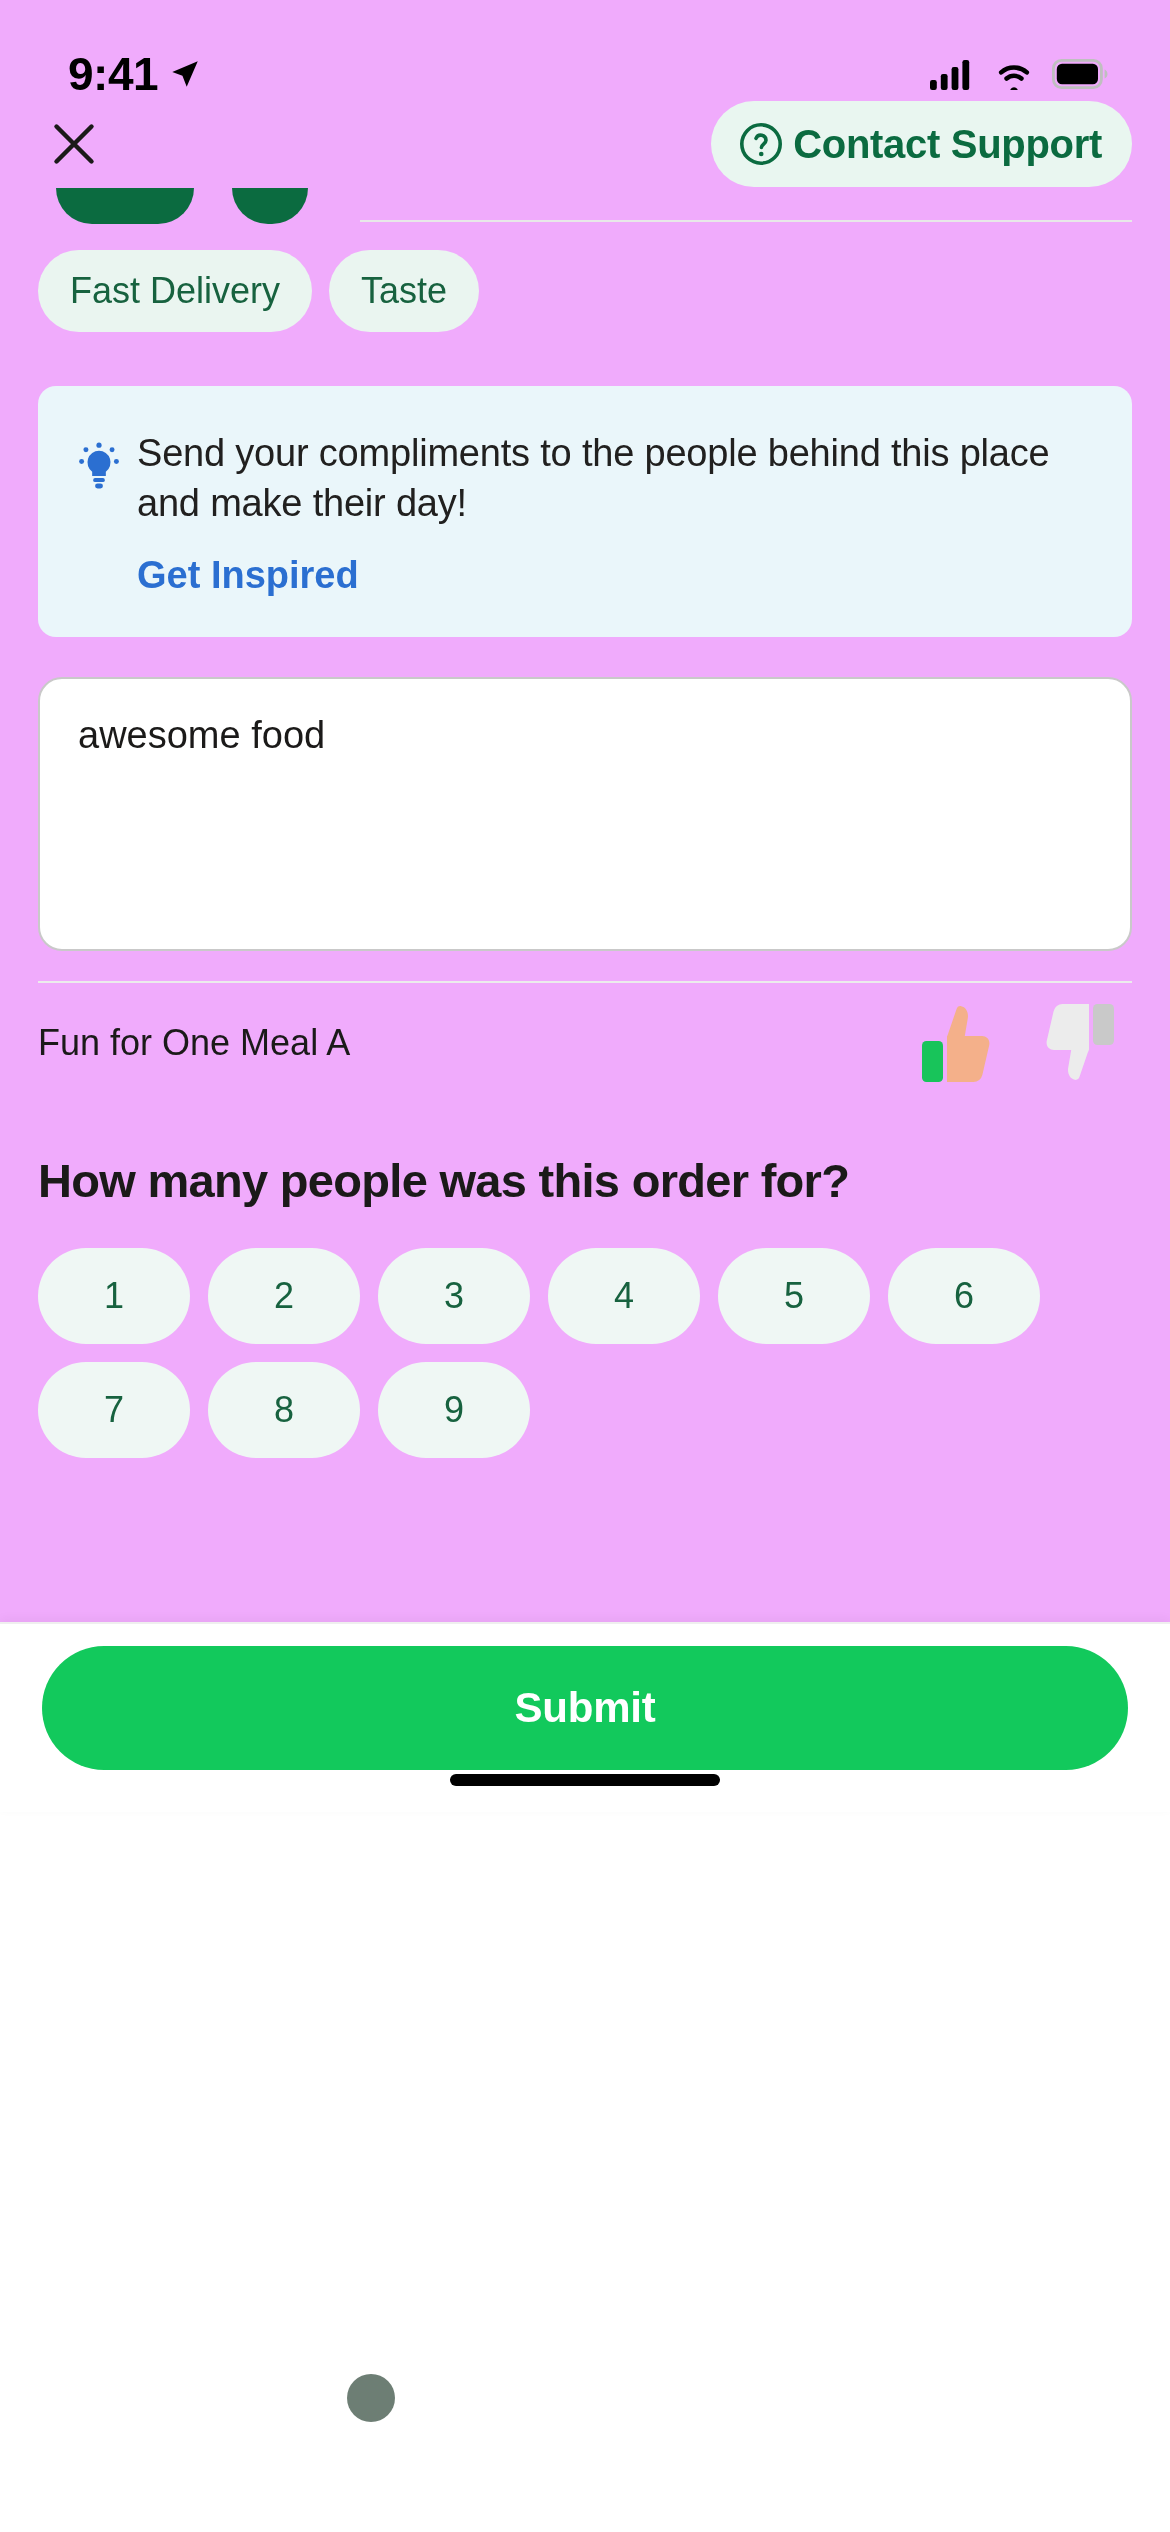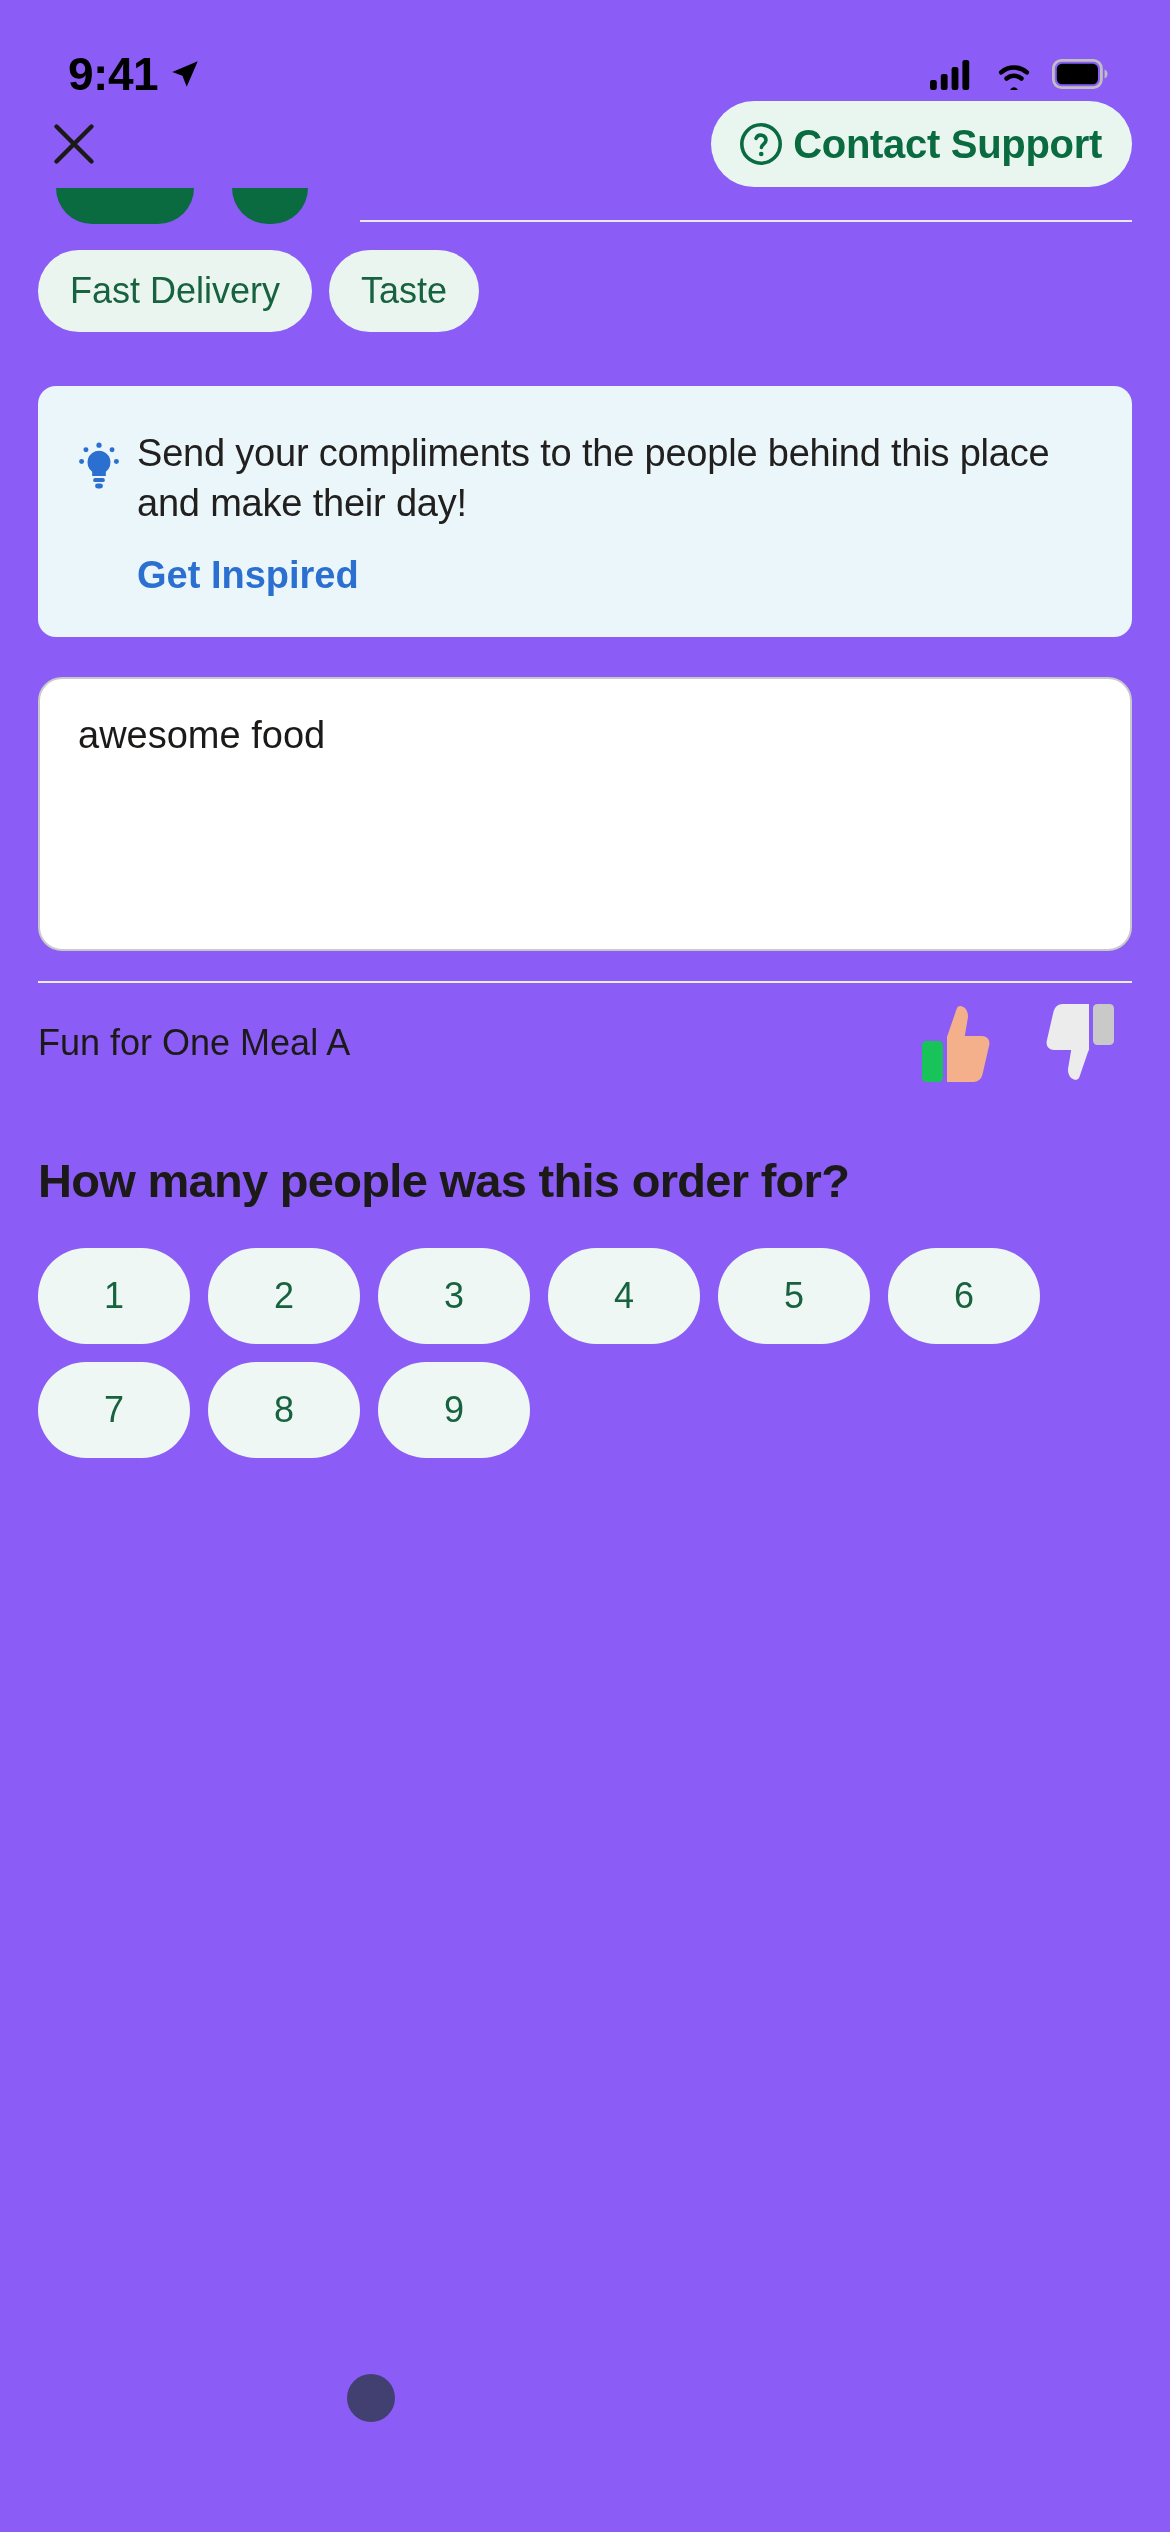--- a/index.html
+++ b/index.html
@@ -3,21 +3,21 @@
 <meta charset="utf-8">
 <style>
   * { box-sizing: border-box; margin: 0; padding: 0; }
   html, body {
     width: 1170px; height: 2532px;
     background: #ffffff;
     font-family: "Liberation Sans", sans-serif;
     -webkit-font-smoothing: antialiased;
     overflow: hidden;
   }
-  .phone { position: relative; width: 1170px; height: 2532px; background:#8b5cf6; }
+  .phone { position: relative; width: 1170px; height: 1812px; background:#f0abfc; }
 
   
   .statusbar {
     position:absolute; top:0; left:0; right:0; height:118px;
     display:flex; align-items:center; justify-content:space-between;
     padding: 30px 62px 0 68px;
   }
   .sb-time {
     font-size: 46px; font-weight: 700; color:#000;
     letter-spacing: -0.5px; display:flex; align-items:center; gap:10px;
@@ -297,15 +297,21 @@
       <div class="num-btn">
         <span>8</span>
       </div>
       <div class="num-btn">
         <span>9</span>
       </div>
     </div>
 
   </div>
 
+  <div class="footer">
+    <div class="submit-btn">
+      <span>Submit</span>
+    </div>
+    <div class="home-indicator"></div>
+  </div>
 
   <div class="cursor-dot"></div>
 </div>
 
 </body></html>

